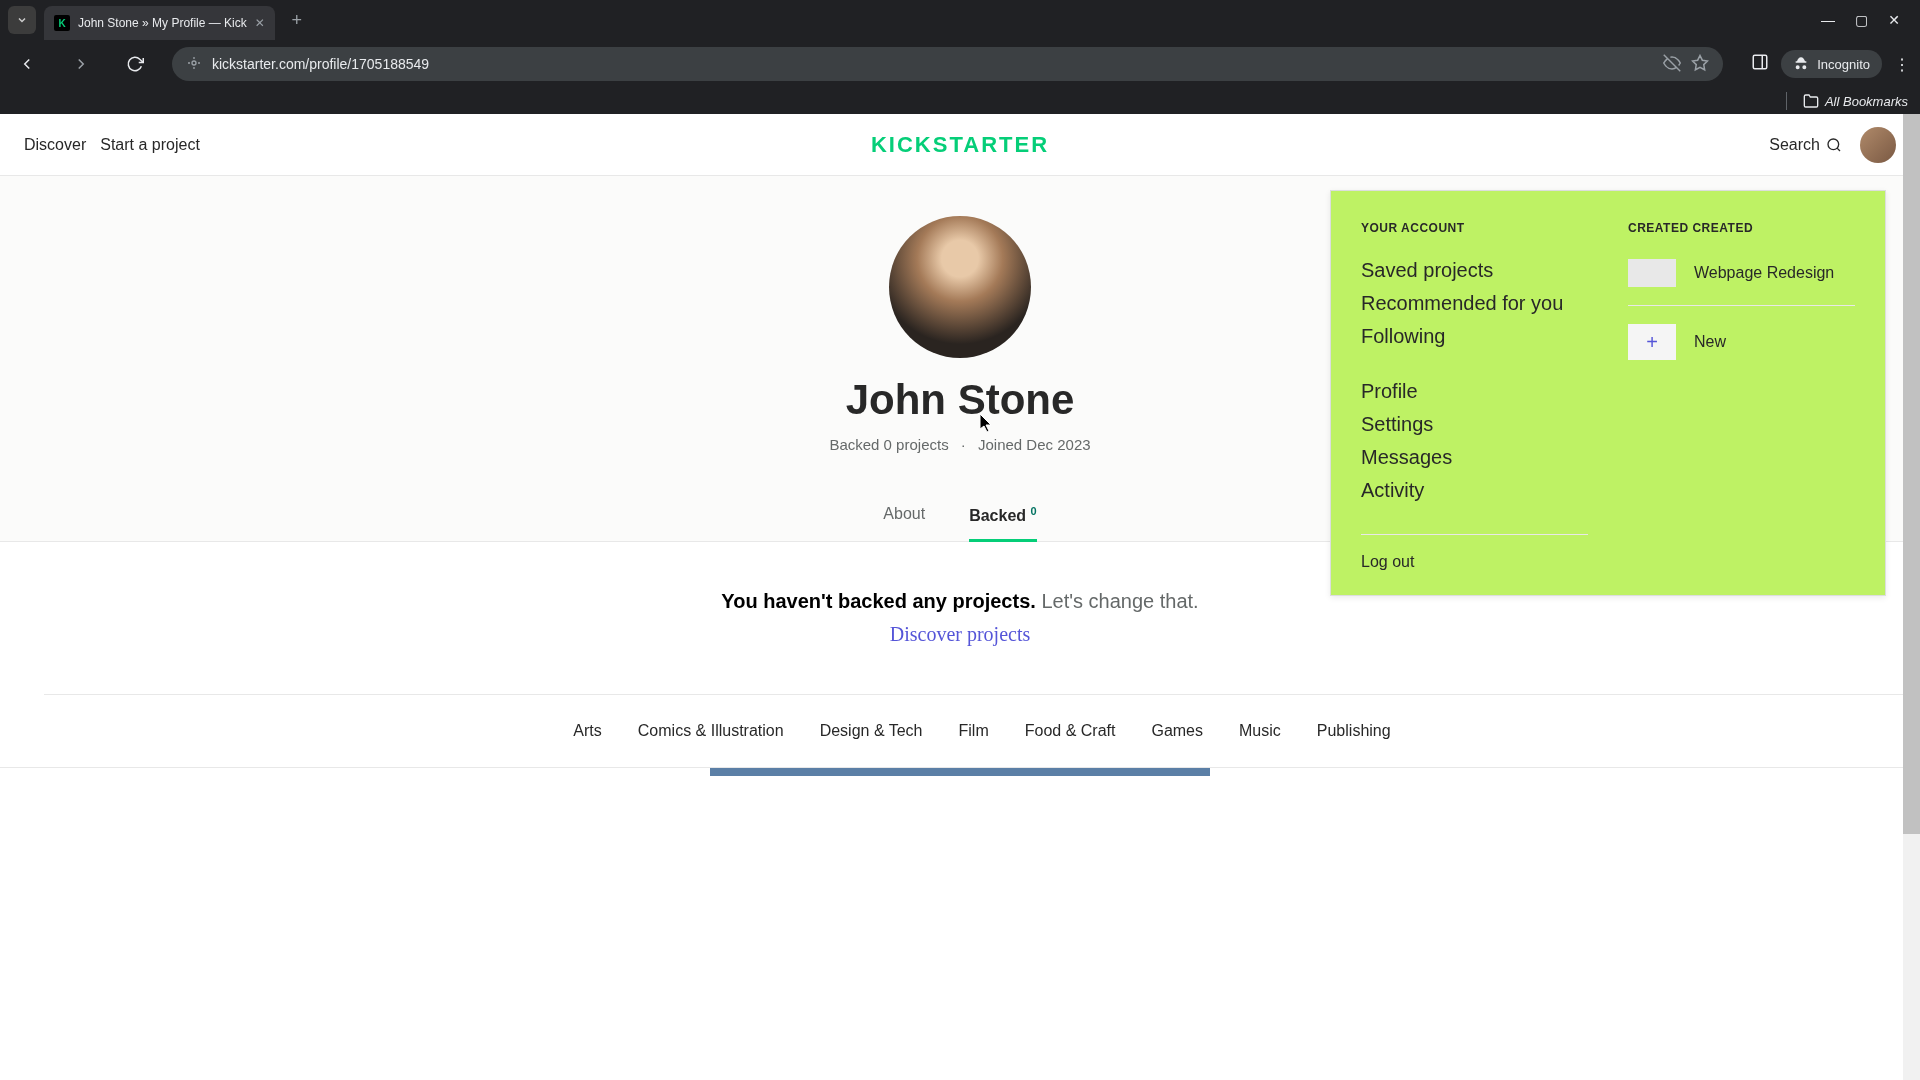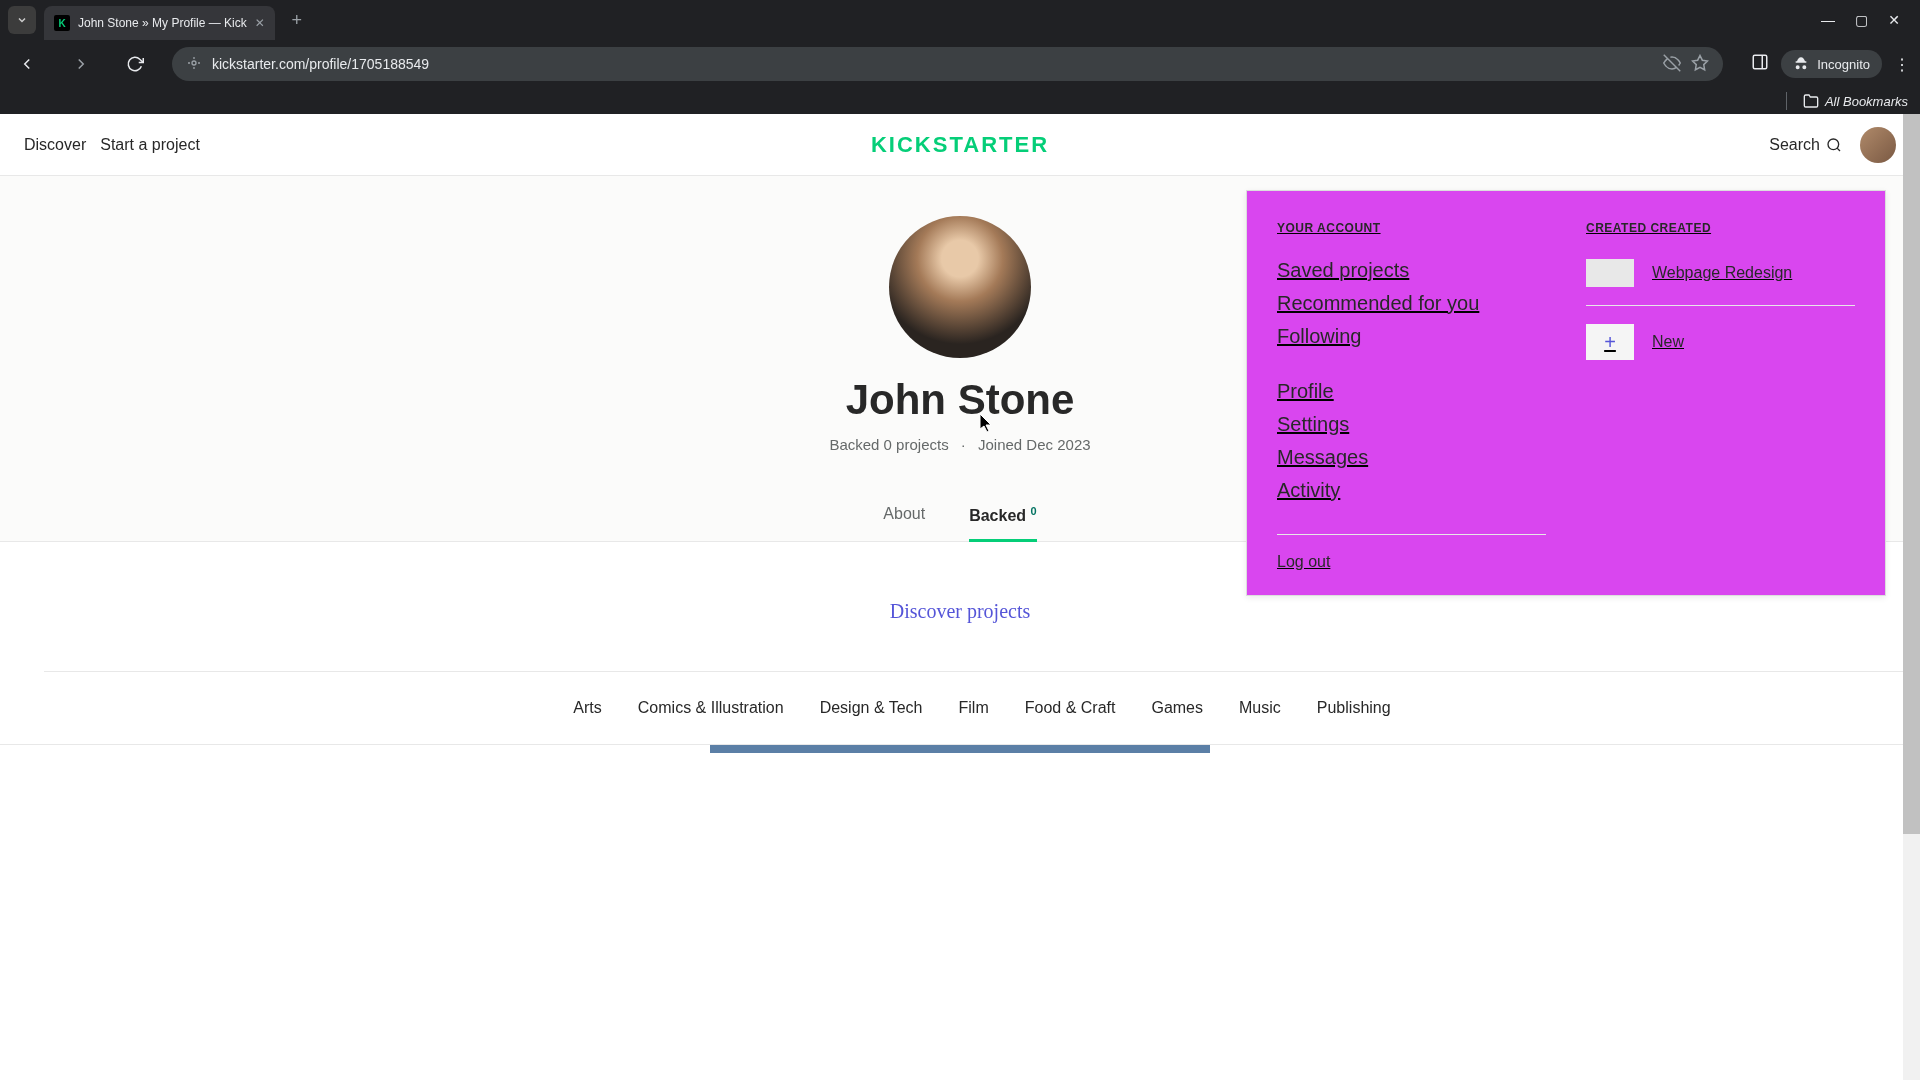--- a/index.html
+++ b/index.html
@@ -52,21 +52,21 @@
 .empty-state { text-align: center; padding: 48px 20px; font-size: 20px; }
 .empty-bold { font-weight: 700; }
 .empty-light { color: #656969; }
 .discover-link { display: block; margin-top: 10px; color: #5555d8; font-size: 20px; cursor: pointer; font-family: Liberation Serif, serif; }
 
 .footer-cats { border-top: 1px solid #e8e8e8; padding: 27px 0; display: flex; justify-content: center; gap: 36px; font-size: 16px; color: #282828; margin-left: 44px; }
 .footer-cats span { cursor: pointer; }
 .cookie-peek { height: 8px; background: #5b7fa6; width: 500px; margin: 0 auto; }
 
 
-.dropdown { position: absolute; top: 76px; right: 34px; width: 640px; background: #d946ef; border: 1px solid #dcdedd; box-shadow: 0 2px 6px rgba(0,0,0,0.08); display: flex; text-decoration: underline; }
+.dropdown { position: absolute; top: 76px; right: 34px; width: 556px; background: #bef264; border: 1px solid #dcdedd; box-shadow: 0 2px 6px rgba(0,0,0,0.08); display: flex; }
 .dd-col { flex: 1; padding: 30px 30px 24px; }
 .dd-col + .dd-col { padding-left: 10px; }
 .dd-heading { font-size: 12px; font-weight: 700; letter-spacing: 0.5px; color: #282828; margin-bottom: 24px; }
 .dd-links { display: flex; flex-direction: column; gap: 10px; margin-bottom: 32px; }
 .dd-link { font-size: 20px; color: #282828; cursor: pointer; }
 .dd-hr { border: none; border-top: 1px solid #e8e8e8; margin: 24px 0 18px; }
 .logout { font-size: 16px; color: #282828; cursor: pointer; }
 .proj-row { display: flex; align-items: center; gap: 18px; margin-bottom: 18px; cursor: pointer; }
 .proj-thumb { width: 48px; height: 28px; background: #e8e8e8; }
 .proj-name { font-size: 16px; color: #282828; }
@@ -193,20 +193,24 @@
     <div class="tabs">
       <div class="tab-item">About</div>
       <div class="tab-item active">
         <span>Backed</span>
         <span class="tab-count">0</span>
       </div>
     </div>
   </div>
 
   <div class="empty-state">
+    <div>
+      <span class="empty-bold">You haven't backed any projects.</span>
+      <span class="empty-light"> Let's change that.</span>
+    </div>
     <a class="discover-link">Discover projects</a>
   </div>
 
   <div class="footer-cats">
     <span>Arts</span>
     <span>Comics &amp; Illustration</span>
     <span>Design &amp; Tech</span>
     <span>Film</span>
     <span>Food &amp; Craft</span>
     <span>Games</span>

